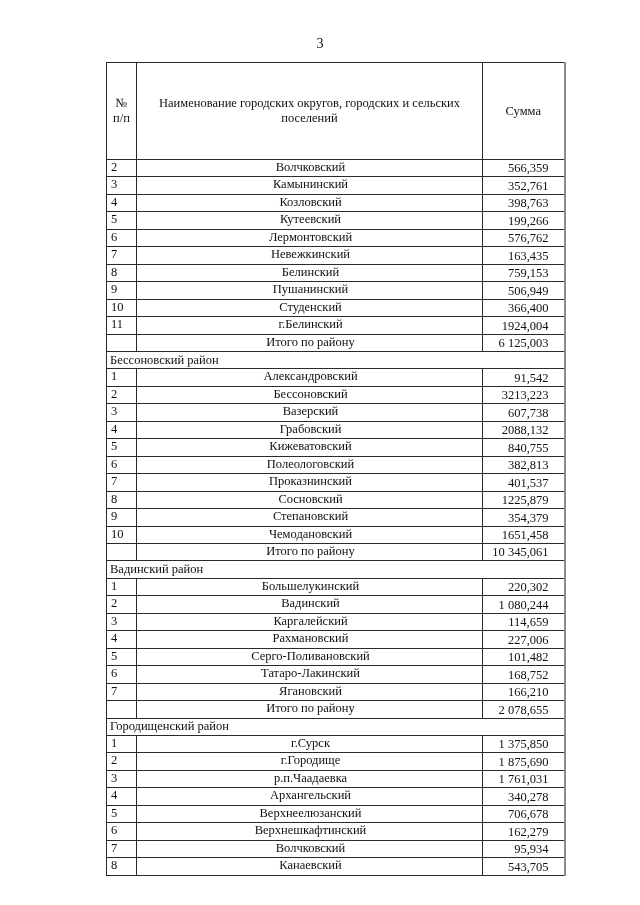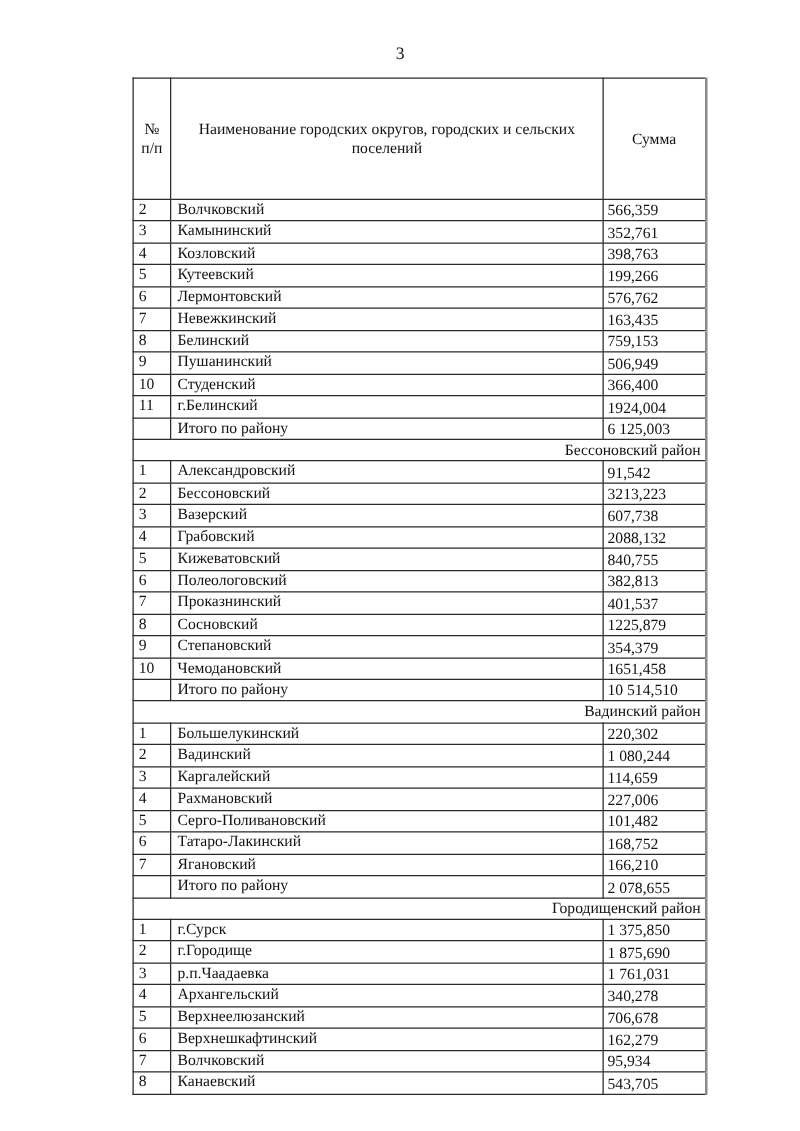--- a/index.html
+++ b/index.html
@@ -49,23 +49,23 @@
       white-space: normal;
     }
     table.grid th.col-name { padding: 16px 14px; }
     table.grid td {
       height: 16.46px;
       line-height: 15px;
       vertical-align: top;
       padding-top: 0;
     }
     table.grid td.num { text-align: left; padding-left: 4px; }
-    table.grid td.name { text-align: left; padding-left: 5px; }
-    table.grid td.sum { padding-right: 4px; vertical-align: bottom; }
-    table.grid td.section { text-align: right; vertical-align: middle; font-family: Liberation Serif, serif; }
+    table.grid td.name { text-align: center; padding-left: 5px; }
+    table.grid td.sum { text-align: right; padding-right: 15px; vertical-align: bottom; }
+    table.grid td.section { text-align: left; vertical-align: middle; font-family: Liberation Serif, serif; }
     col.c1 { width: 30px; }
     col.c2 { width: 346px; }
     col.c3 { width: 82px; }
     .right-rule { border-right: 2px solid #8a8a8a !important; }
   </style>
 </head>
 <body>
 
 <div class="page-number">3</div>
 
@@ -187,21 +187,21 @@
         <td class="sum right-rule">354,379</td>
       </tr>
       <tr>
         <td class="num">10</td>
         <td class="name">Чемодановский</td>
         <td class="sum right-rule">1651,458</td>
       </tr>
       <tr>
         <td class="num"></td>
         <td class="name">Итого по району</td>
-        <td class="sum right-rule">10 514,510</td>
+        <td class="sum right-rule">10 345,061</td>
       </tr>
       <tr>
         <td colspan="3" class="section right-rule">Вадинский район</td>
       </tr>
       <tr>
         <td class="num">1</td>
         <td class="name">Большелукинский</td>
         <td class="sum right-rule">220,302</td>
       </tr>
       <tr>

